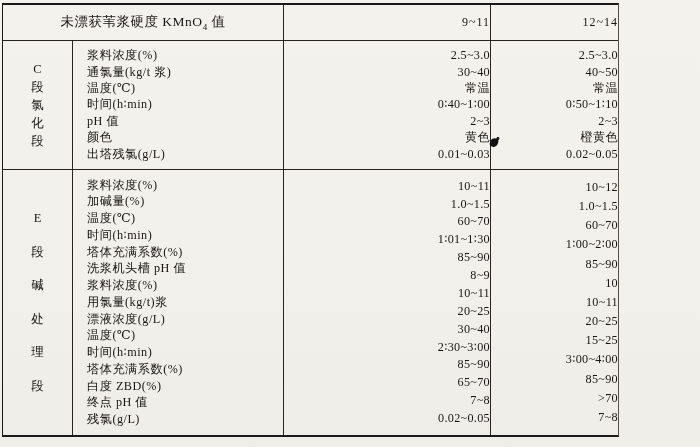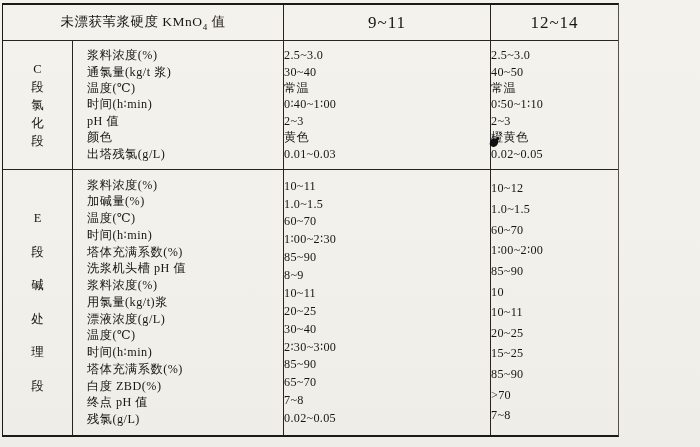--- a/index.html
+++ b/index.html
@@ -31,21 +31,21 @@
   .cell { position: relative; }
   .br { border-right: 1.5px solid #262320; }
   .bb { border-bottom: 1.5px solid #262320; }
 
   
   .hdr-merged {
     grid-column: 1 / 3; grid-row: 1;
     display: flex; align-items: center; justify-content: center;
     font-size: 13.5px; letter-spacing: 0.5px;
   }
-  .hdr-col { display: flex; align-items: center; justify-content: center; font-size: 17px; letter-spacing: 1px; }
+  .hdr-col { display: flex; align-items: center; justify-content: flex-end; font-size: 12px; letter-spacing: 1px; }
   .hc1 { grid-column: 3; grid-row: 1; }
   .hc2 { grid-column: 4; grid-row: 1; }
   sub.k4 { font-size: 9px; }
 
   
   .stage {
     display: flex; flex-direction: column;
     align-items: center; justify-content: center;
     font-size: 12.5px;
   }
@@ -56,21 +56,21 @@
   
   .lines {
     display: flex; flex-direction: column;
     justify-content: space-evenly;
     height: 100%;
     padding: 4px 0 5px 0;
     font-size: 12.2px;
   }
   .lines .line { white-space: nowrap; line-height: 1; }
   .param-col .line { text-align: left; padding-left: 14px; letter-spacing: 0.5px; }
-  .val-col .line { text-align: left; letter-spacing: 0.3px; }
+  .val-col .line { text-align: right; letter-spacing: 0.3px; }
 
   
   .s1l { grid-column: 1; grid-row: 2; }
   .s1p { grid-column: 2; grid-row: 2; }
   .s1a { grid-column: 3; grid-row: 2; }
   .s1b { grid-column: 4; grid-row: 2; }
   .s2l { grid-column: 1; grid-row: 3; }
   .s2p { grid-column: 2; grid-row: 3; }
   .s2a { grid-column: 3; grid-row: 3; }
   .s2b { grid-column: 4; grid-row: 3; }
@@ -166,21 +166,21 @@
         <div class="line">时间(h∶min)</div>
         <div class="line">塔体充满系数(%)</div>
         <div class="line">白度 ZBD(%)</div>
         <div class="line">终点 pH 值</div>
         <div class="line">残氯(g/L)</div>
       </div>
     <div class="cell lines val-col s2a br">
         <div class="line">10~11</div>
         <div class="line">1.0~1.5</div>
         <div class="line">60~70</div>
-        <div class="line">1∶00~2∶30</div>
+        <div class="line">1∶01~1∶30</div>
         <div class="line">85~90</div>
         <div class="line">8~9</div>
         <div class="line">10~11</div>
         <div class="line">20~25</div>
         <div class="line">30~40</div>
         <div class="line">2∶30~3∶00</div>
         <div class="line">85~90</div>
         <div class="line">65~70</div>
         <div class="line">7~8</div>
         <div class="line">0.02~0.05</div>
@@ -188,20 +188,21 @@
     <div class="cell lines val-col s2b">
         <div class="line">10~12</div>
         <div class="line">1.0~1.5</div>
         <div class="line">60~70</div>
         <div class="line">1∶00~2∶00</div>
         <div class="line">85~90</div>
         <div class="line">10</div>
         <div class="line">10~11</div>
         <div class="line">20~25</div>
         <div class="line">15~25</div>
+        <div class="line">3∶00~4∶00</div>
         <div class="line">85~90</div>
         <div class="line">&gt;70</div>
         <div class="line">7~8</div>
       </div>
 
     <div class="ink-blot"></div>
   </div>
 </div>
 
 </body></html>

